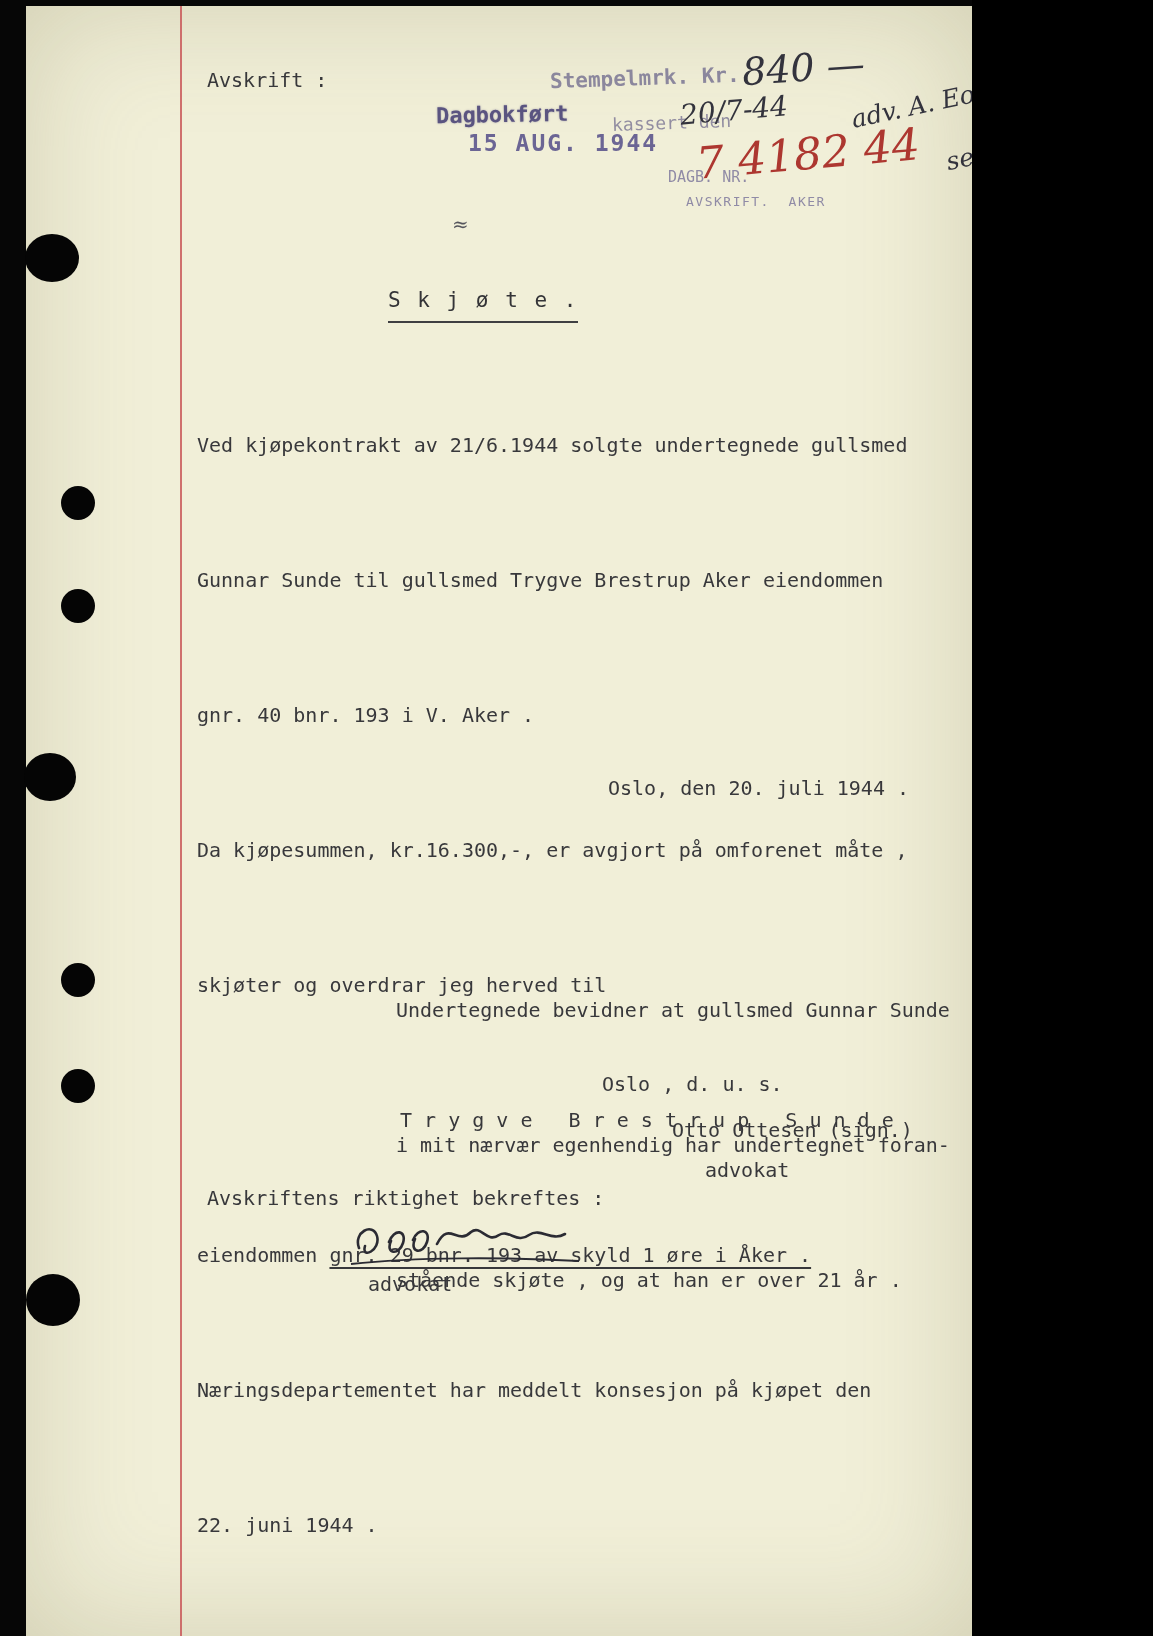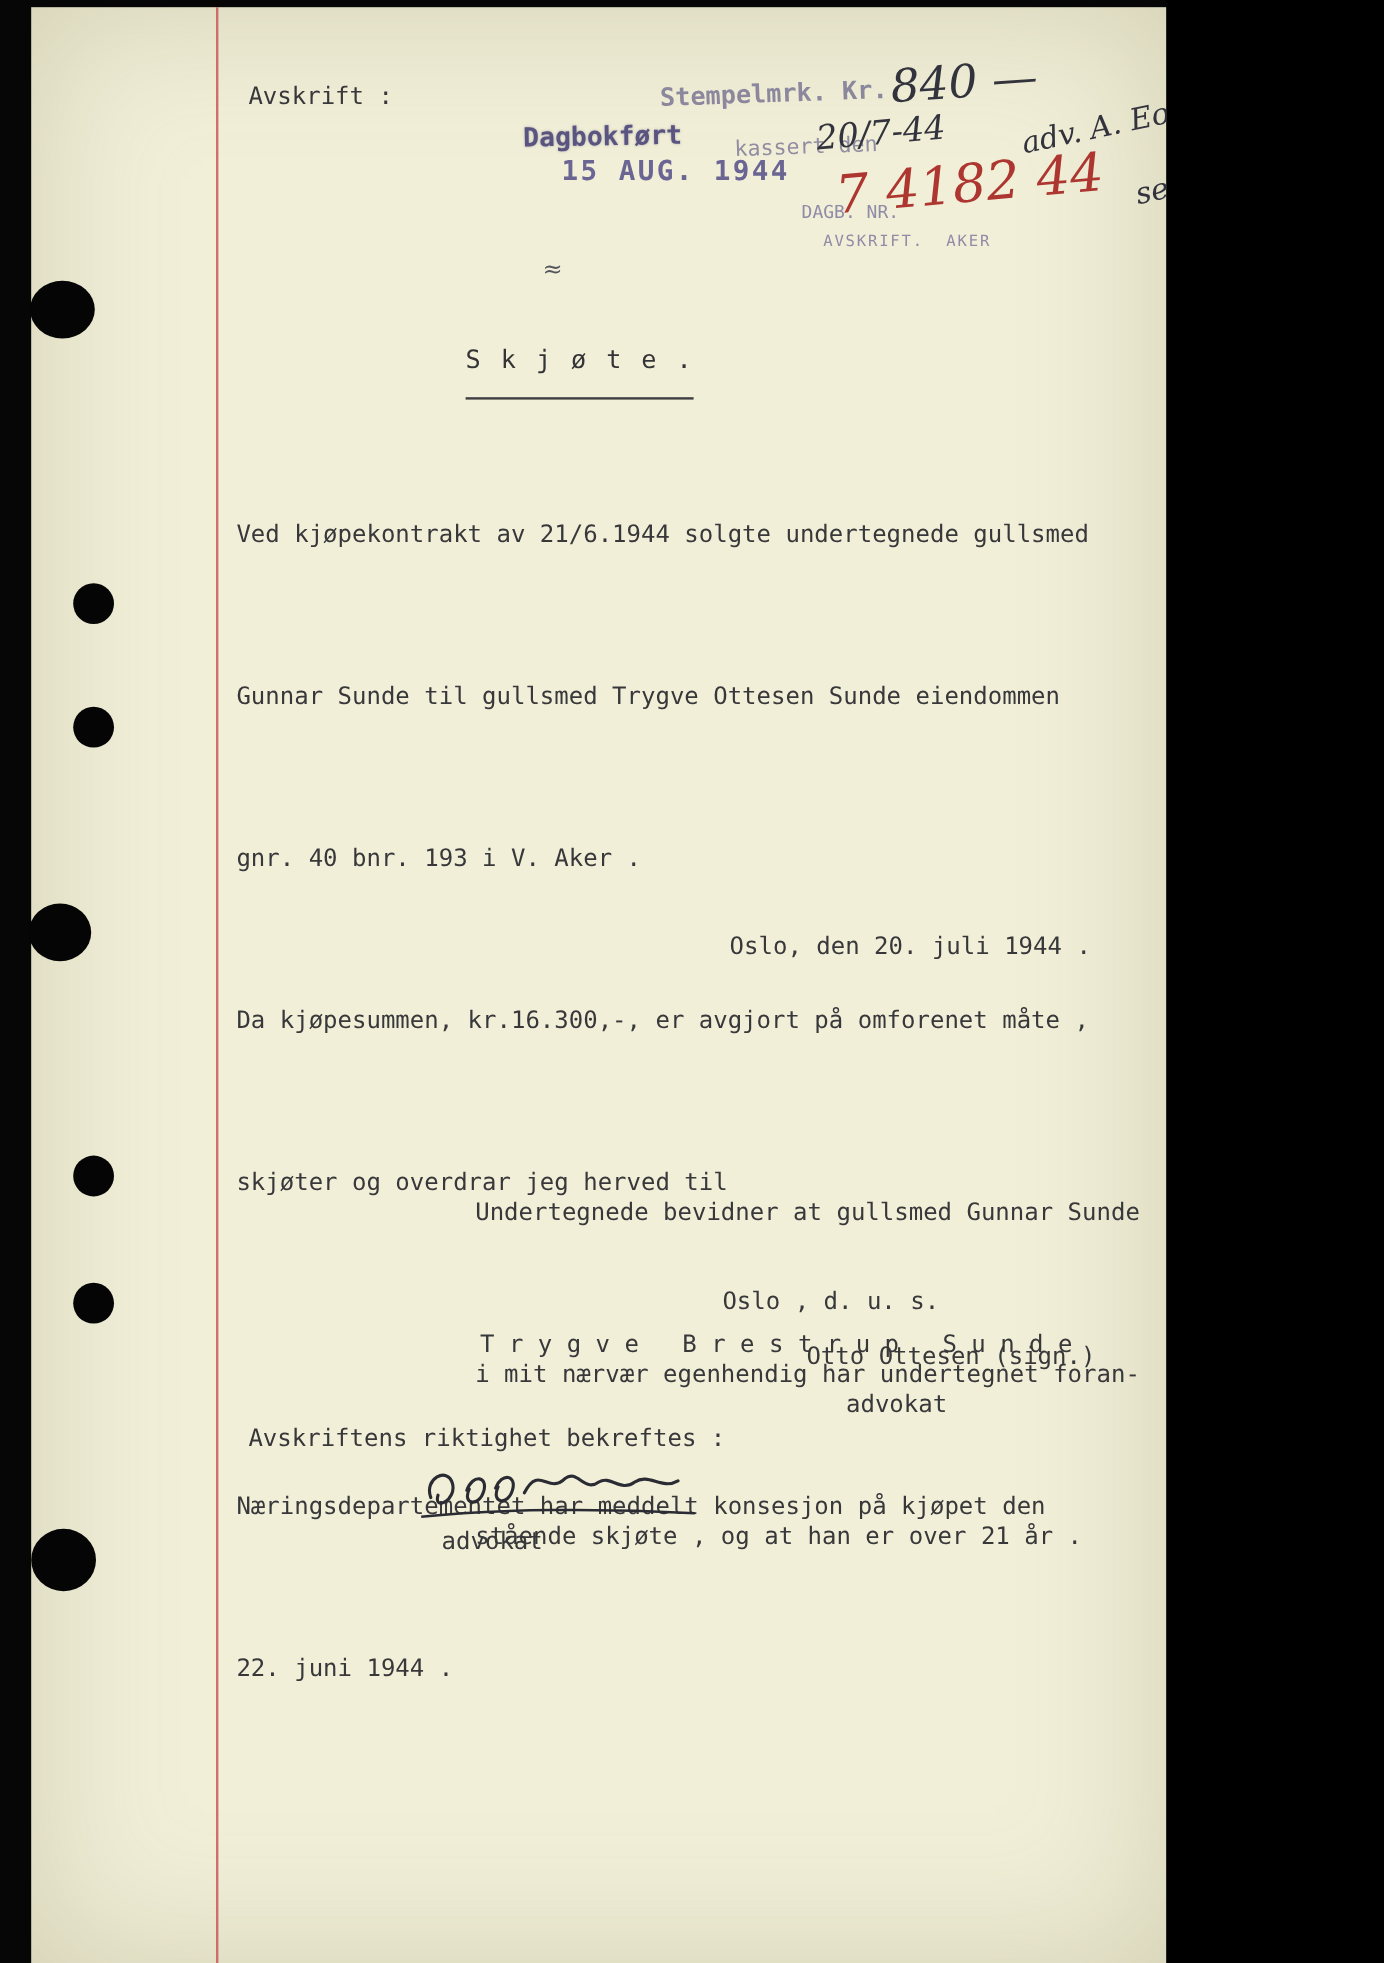--- a/index.html
+++ b/index.html
@@ -9,21 +9,21 @@
          box-shadow:inset 0 0 120px rgba(120,115,70,0.25);}
   .margin-line{position:absolute;left:180px;top:6px;width:2px;bottom:0;background:#c9595b;opacity:.85;}
   .hole{position:absolute;background:#050505;border-radius:50%;}
   .type{position:absolute;color:#38383b;font-size:20px;line-height:45px;white-space:pre;}
   .typeblock div{white-space:pre;}
   .pageno{position:absolute;font-family:"DejaVu Serif",serif;font-size:36px;color:#1c1c1c;}
   .stamp{position:absolute;color:#7b7694;white-space:pre;}
   .hw{position:absolute;font-family:"DejaVu Serif",serif;font-style:italic;color:#33333d;white-space:pre;}
   .hw-red{position:absolute;font-family:"DejaVu Serif",serif;font-style:italic;color:#ad3730;white-space:pre;}
   .title{position:absolute;font-size:21px;letter-spacing:2px;color:#343437;
-         border-bottom:2px solid #3f3f42;padding-bottom:19px;white-space:pre;}
+         border-bottom:2px solid #3f3f42;padding-bottom:9px;white-space:pre;}
   .u{text-decoration:underline;text-underline-offset:5px;text-decoration-thickness:2px;}
   .sig{position:absolute;}
 </style>
 </head>
 <body>
 
 <div class="scan">
 
   <div class="paper"></div>
   <div class="margin-line"></div>
@@ -56,25 +56,26 @@
   <div class="stamp" style="left:668px;top:168px;font-size:15px;color:#908ba6;">DAGB. NR.</div>
   <div class="stamp" style="left:686px;top:194px;font-size:13px;letter-spacing:1.5px;color:#908ba6;">AVSKRIFT.  AKER</div>
 
 
   <div class="hw" style="left:452px;top:212px;font-size:20px;color:#55555c;">≈</div>
 
   <div class="title" style="left:388px;top:288px;">S k j ø t e .</div>
 
   <div class="type typeblock" style="left:197px;top:333px;">
     <div>Ved kjøpekontrakt av 21/6.1944 solgte undertegnede gullsmed</div>
-    <div>Gunnar Sunde til gullsmed Trygve Ottesen Sunde eiendommen</div>
+    <div>Gunnar Sunde til gullsmed Trygve Brestrup Aker eiendommen</div>
     <div>gnr. 40 bnr. 193 i V. Aker .</div>
     <div>Da kjøpesummen, kr.16.300,-, er avgjort på omforenet måte ,</div>
     <div>skjøter og overdrar jeg herved til</div>
     <div style="padding-left:203px;">T r y g v e   B r e s t r u p   S u n d e</div>
+    <div><span>eiendommen </span><span class="u">gnr. 29 bnr. 193 av skyld 1 øre i Åker .</span></div>
     <div>Næringsdepartementet har meddelt konsesjon på kjøpet den</div>
     <div>22. juni 1944 .</div>
   </div>
 
   <div class="type" style="left:608px;top:766px;">Oslo, den 20. juli 1944 .</div>
 
   <div class="type typeblock" style="left:396px;top:898px;">
     <div>Undertegnede bevidner at gullsmed Gunnar Sunde</div>
     <div>i mit nærvær egenhendig har undertegnet foran-</div>
     <div>stående skjøte , og at han er over 21 år .</div>

